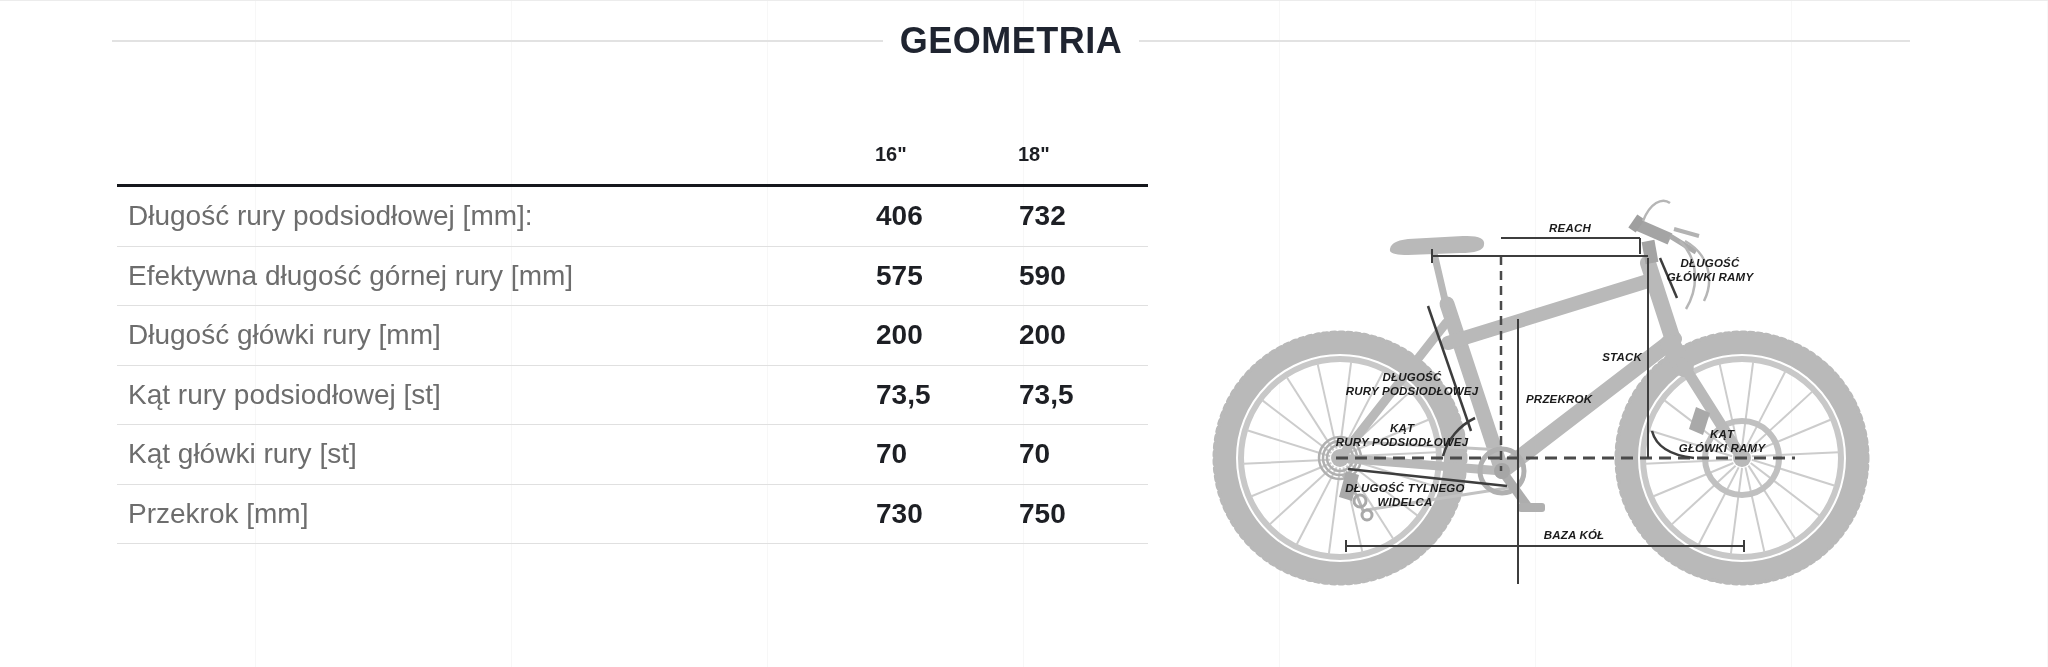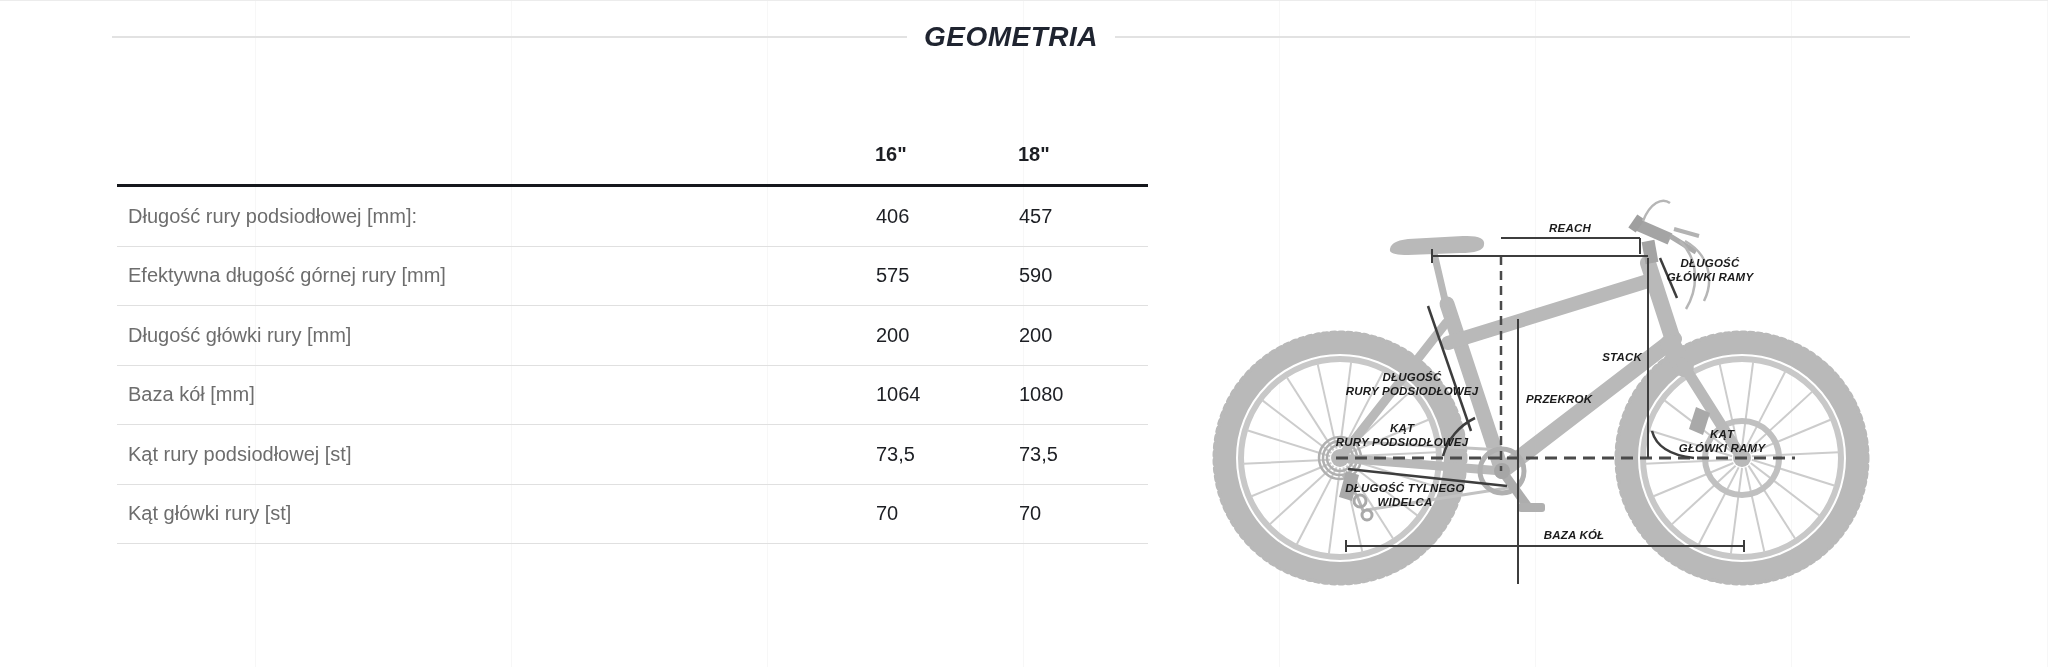--- a/index.html
+++ b/index.html
@@ -15,40 +15,40 @@
     font-family:"Liberation Sans", sans-serif;
   }
 
   
   .title-row{
     position:absolute;left:112px;right:138px;top:22px;
     display:flex;align-items:center;gap:17px;
   }
   .title-row .rule{flex:1;height:2px;background:#e2e2e2;}
   .section-title{
-    font-size:28px;font-weight:700;color:#1f2430;
-    letter-spacing:0.5px;white-space:nowrap;line-height:1;font-style:italic;
+    font-size:36px;font-weight:700;color:#1f2430;
+    letter-spacing:0.5px;white-space:nowrap;line-height:1;
   }
 
   
   table.geo{
     position:absolute;left:117px;top:0;width:1031px;
     border-collapse:collapse;table-layout:fixed;
   }
   table.geo th{
     height:165px;vertical-align:bottom;padding:0 0 18px 0;
     font-size:20px;font-weight:700;color:#1d1f24;text-align:left;
     border-bottom:3px solid #15171c;
   }
   table.geo td{
     height:56.5px;border-bottom:1px solid #e0e0e0;
-    font-size:20px;vertical-align:middle;
+    font-size:28px;vertical-align:middle;
   }
   td.lbl{color:#6d6d6d;font-weight:400;padding-left:11px;}
-  td.val{color:#1d1f24;font-weight:400;}
+  td.val{color:#1d1f24;font-weight:700;}
 
   
   .diagram{position:absolute;left:1180px;top:140px;width:700px;height:520px;}
   .bike{stroke:#b9b9b9;fill:none;stroke-linecap:round;}
   .bike-fill{fill:#b9b9b9;stroke:none;}
   .comp{stroke:#a9a9a9;fill:none;stroke-linecap:round;}
   .comp-fill{fill:#a9a9a9;stroke:none;}
   .dim{stroke:#3d3d3d;stroke-width:2;fill:none;}
   .dim-thin{stroke:#3d3d3d;stroke-width:2.5;fill:none;}
   .dash{stroke:#4a4a4a;fill:none;}
@@ -79,46 +79,46 @@
       <tr>
         <th></th>
         <th>16"</th>
         <th>18"</th>
       </tr>
     </thead>
     <tbody>
       <tr>
         <td class="lbl">Długość rury podsiodłowej [mm]:</td>
         <td class="val">406</td>
-        <td class="val">457</td>
+        <td class="val">732</td>
       </tr>
       <tr>
         <td class="lbl">Efektywna długość górnej rury [mm]</td>
         <td class="val">575</td>
         <td class="val">590</td>
       </tr>
       <tr>
         <td class="lbl">Długość główki rury [mm]</td>
         <td class="val">200</td>
         <td class="val">200</td>
       </tr>
       <tr>
-        <td class="lbl">Baza kół [mm]</td>
-        <td class="val">1064</td>
-        <td class="val">1080</td>
-      </tr>
-      <tr>
         <td class="lbl">Kąt rury podsiodłowej [st]</td>
         <td class="val">73,5</td>
         <td class="val">73,5</td>
       </tr>
       <tr>
         <td class="lbl">Kąt główki rury [st]</td>
         <td class="val">70</td>
         <td class="val">70</td>
+      </tr>
+      <tr>
+        <td class="lbl">Przekrok [mm]</td>
+        <td class="val">730</td>
+        <td class="val">750</td>
       </tr>
     </tbody>
   </table>
 
   <svg class="diagram" viewBox="0 0 700 520">
 
     <g>
       <circle cx="160" cy="317" r="124" class="bike" stroke-width="7" stroke-dasharray="3 5"></circle>
       <circle cx="160" cy="317" r="114" class="bike" stroke-width="20"></circle>
       <circle cx="160" cy="317" r="99" stroke="#c8c8c8" stroke-width="6" fill="none"></circle>

